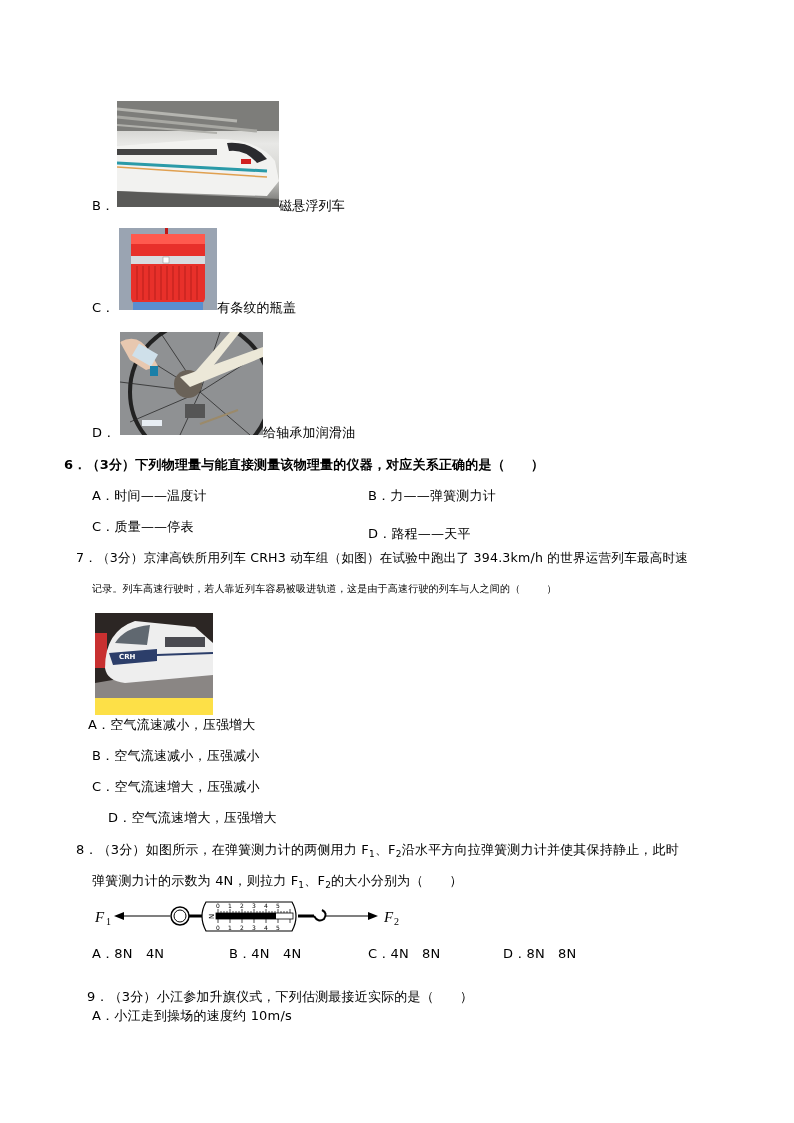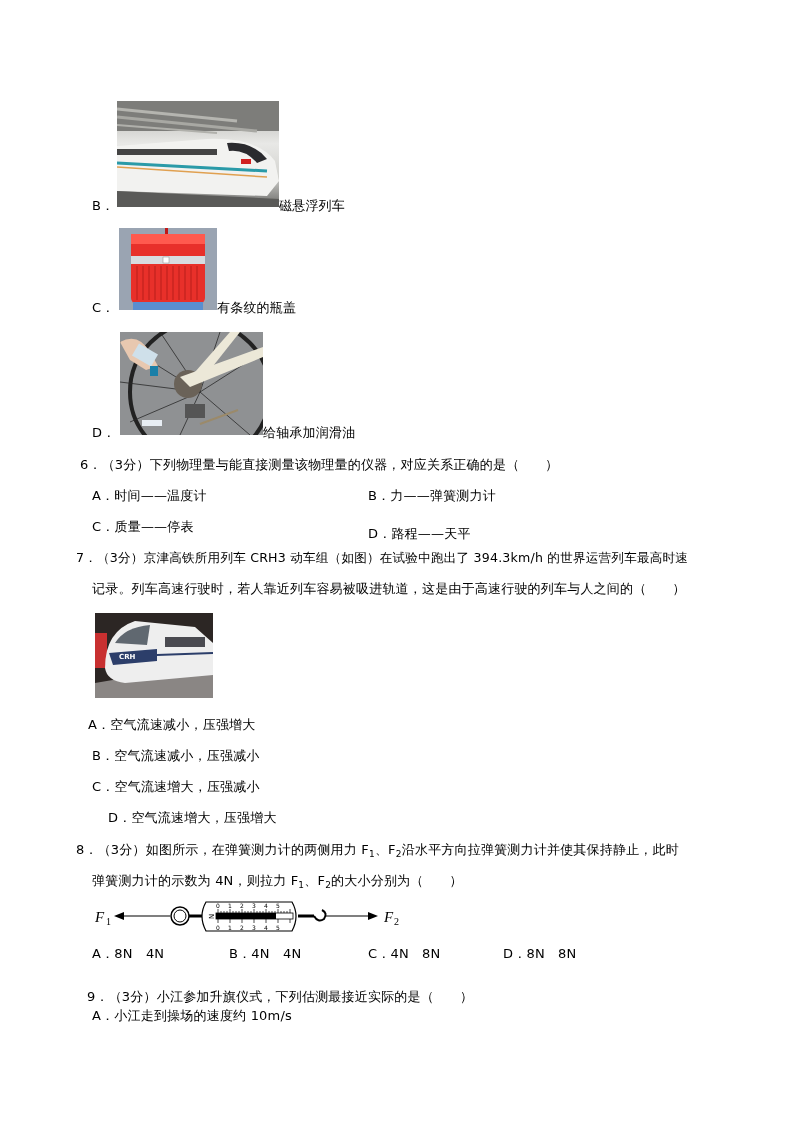--- a/index.html
+++ b/index.html
@@ -80,43 +80,43 @@
     <rect x="65" y="72" width="20" height="14" fill="#555"></rect>
     <path d="M0 10 Q18 0 30 20 L38 34 L26 38 L10 28 Z" fill="#e8c8b0"></path>
     <rect x="14" y="16" width="22" height="14" fill="#cfe0ea" transform="rotate(30 25 23)"></rect>
     <rect x="30" y="34" width="8" height="10" fill="#1a7fa8"></rect>
     <path d="M80 92 L118 78" stroke="#9b8a6a" stroke-width="2"></path>
     <rect x="22" y="88" width="20" height="6" fill="#e8eef4"></rect>
   </svg>
 </div>
 <div class="line" style="left:263px;top:425px;">给轴承加润滑油</div>
 
-<div class="line" style="left:80px;top:457px;">
+<div class="line" style="left:64px;top:457px;font-weight:bold;">
   <span>6．</span><span>（3分）</span><span>下列物理量与能直接测量该物理量的仪器，对应关系正确的是（</span><span class="paren-gap"></span><span>）</span>
 </div>
 <div class="line" style="left:92px;top:488px;">
   <span>A．</span><span>时间——温度计</span>
 </div>
 <div class="line" style="left:368px;top:488px;">
   <span>B．</span><span>力——弹簧测力计</span>
 </div>
 <div class="line" style="left:92px;top:519px;">
   <span>C．</span><span>质量——停表</span>
 </div>
 <div class="line" style="left:368px;top:519px;margin-top:7px;">
   <span>D．</span><span>路程——天平</span>
 </div>
 
 <div class="line" style="left:76px;top:550px;font-size:12.6px;">
   <span>7．</span><span>（3分）</span><span>京津高铁所用列车 CRH3 动车组（如图）在试验中跑出了 394.3km/h 的世界运营列车最高时速</span>
 </div>
-<div class="line" style="left:92px;top:581px;font-size:13px;">
+<div class="line" style="left:92px;top:581px;font-size:10px;">
   <span>记录。列车高速行驶时，若人靠近列车容易被吸进轨道，这是由于高速行驶的列车与人之间的（</span><span class="paren-gap"></span><span>）</span>
 </div>
-<div class="img" style="left:95px;top:613px;width:118px;height:85px;background:#fde047;">
+<div class="img" style="left:95px;top:613px;width:118px;height:102px;background:#fde047;">
   <svg width="118" height="85" viewBox="0 0 118 85">
     <rect width="118" height="85" fill="#2c2624"></rect>
     <rect x="0" y="20" width="12" height="35" fill="#c83030"></rect>
     <path d="M0 70 L118 50 L118 85 L0 85 Z" fill="#8a8684"></path>
     <path d="M10 55 Q10 18 40 8 L100 14 L118 30 L118 62 L30 70 Q12 68 10 55 Z" fill="#eeeeee"></path>
     <path d="M20 30 Q30 14 55 12 L52 32 Z" fill="#606870"></path>
     <path d="M14 40 L62 36 L62 48 L18 52 Z" fill="#2c3e6a"></path>
     <text x="24" y="46" font-size="7" fill="#fff" font-family="DejaVu Sans, sans-serif" font-weight="bold">CRH</text>
     <path d="M62 42 L118 40" stroke="#2c3e6a" stroke-width="2"></path>
     <rect x="70" y="24" width="40" height="10" fill="#4a4a50"></rect>

